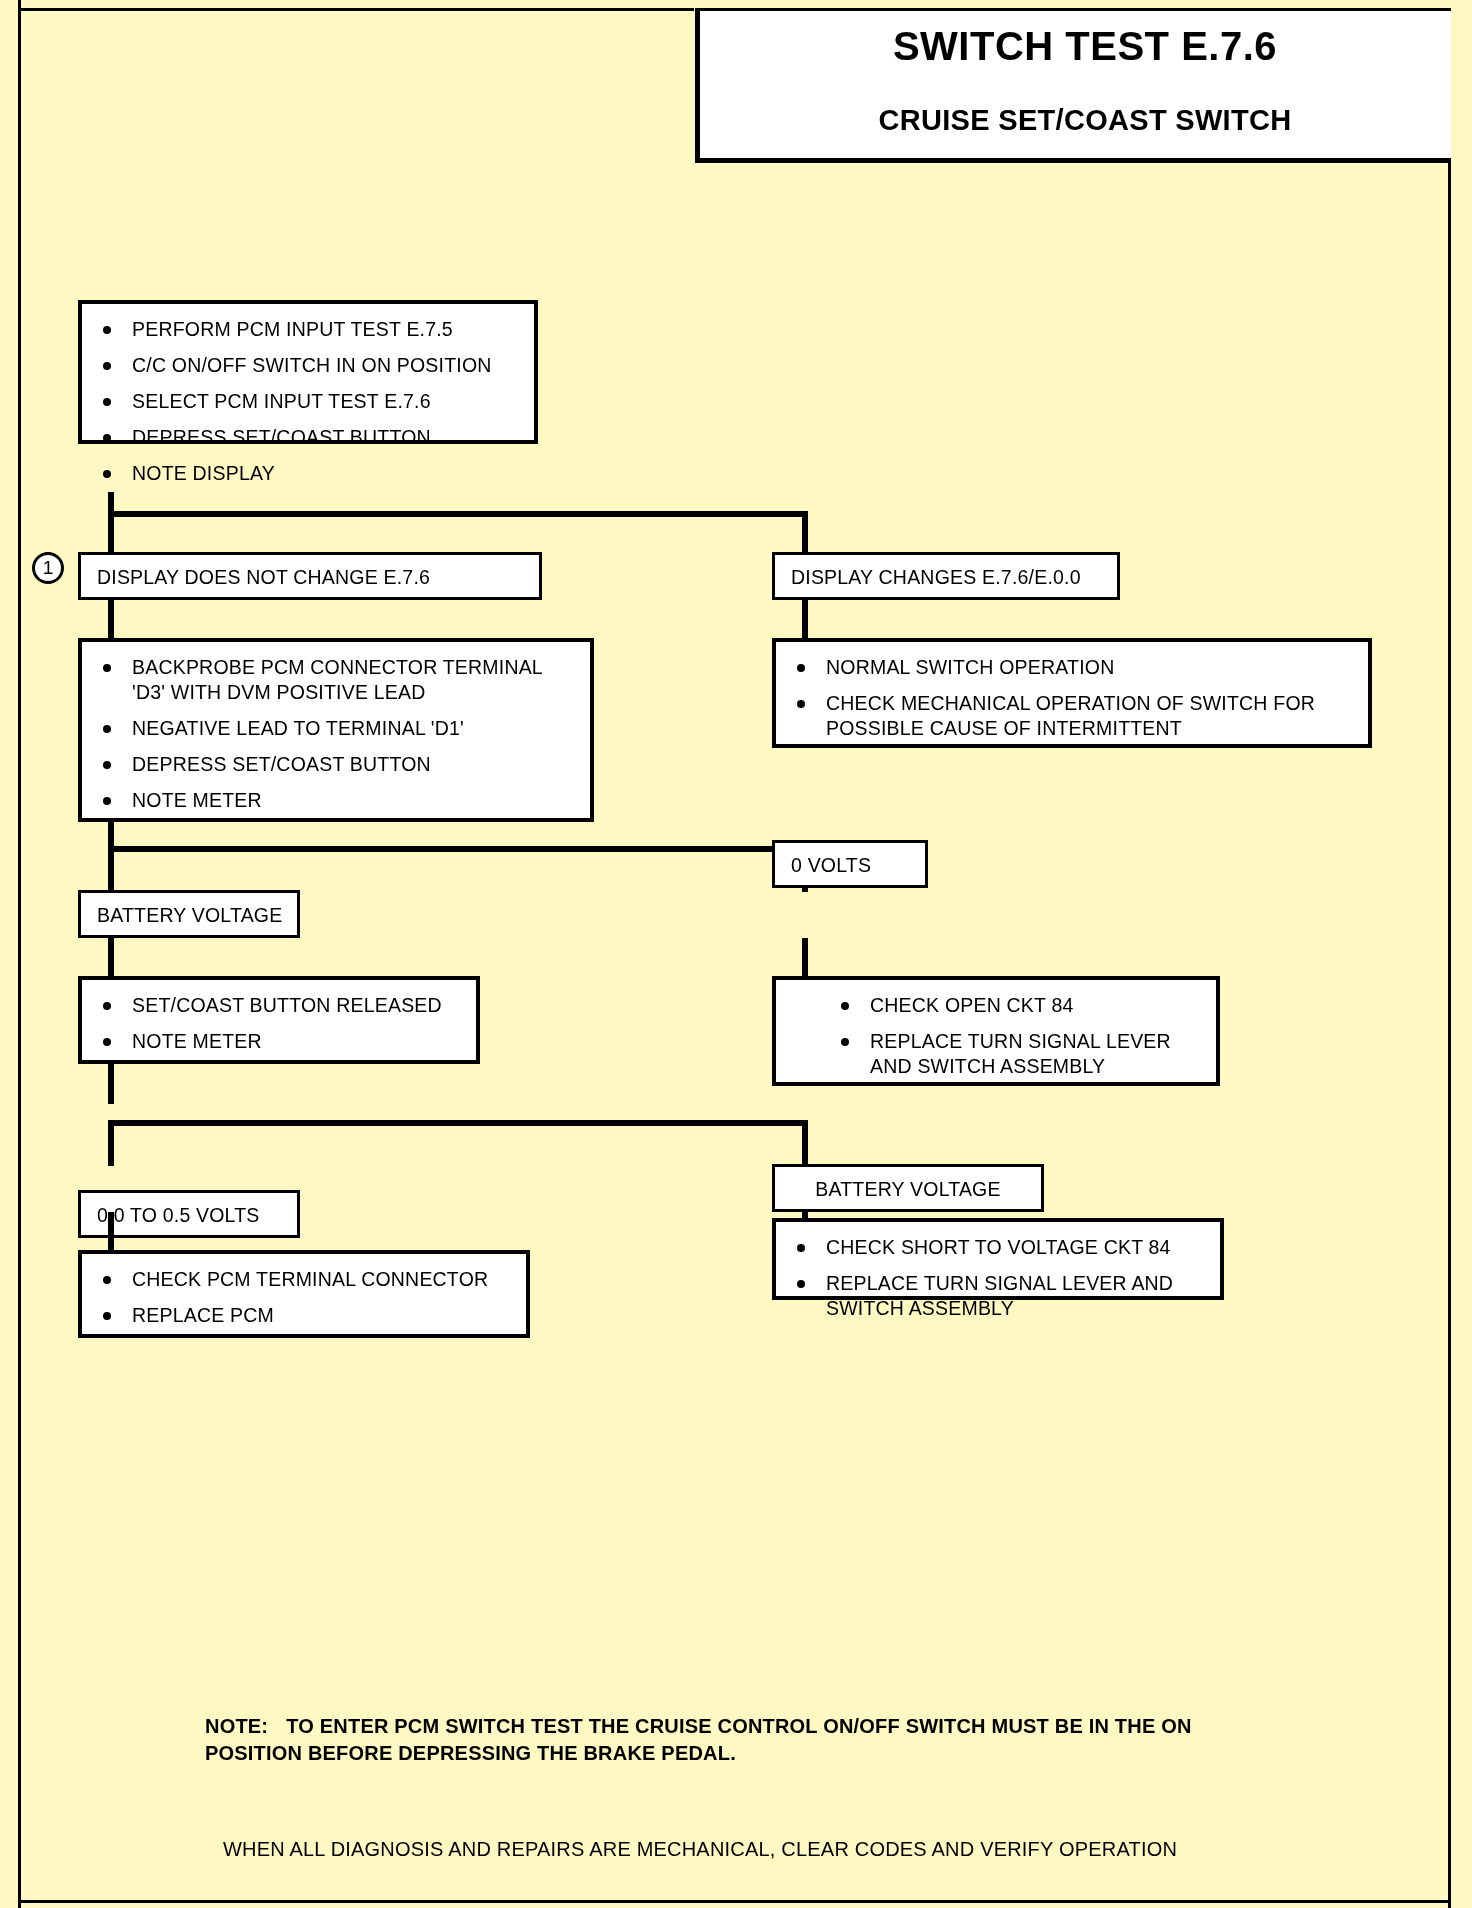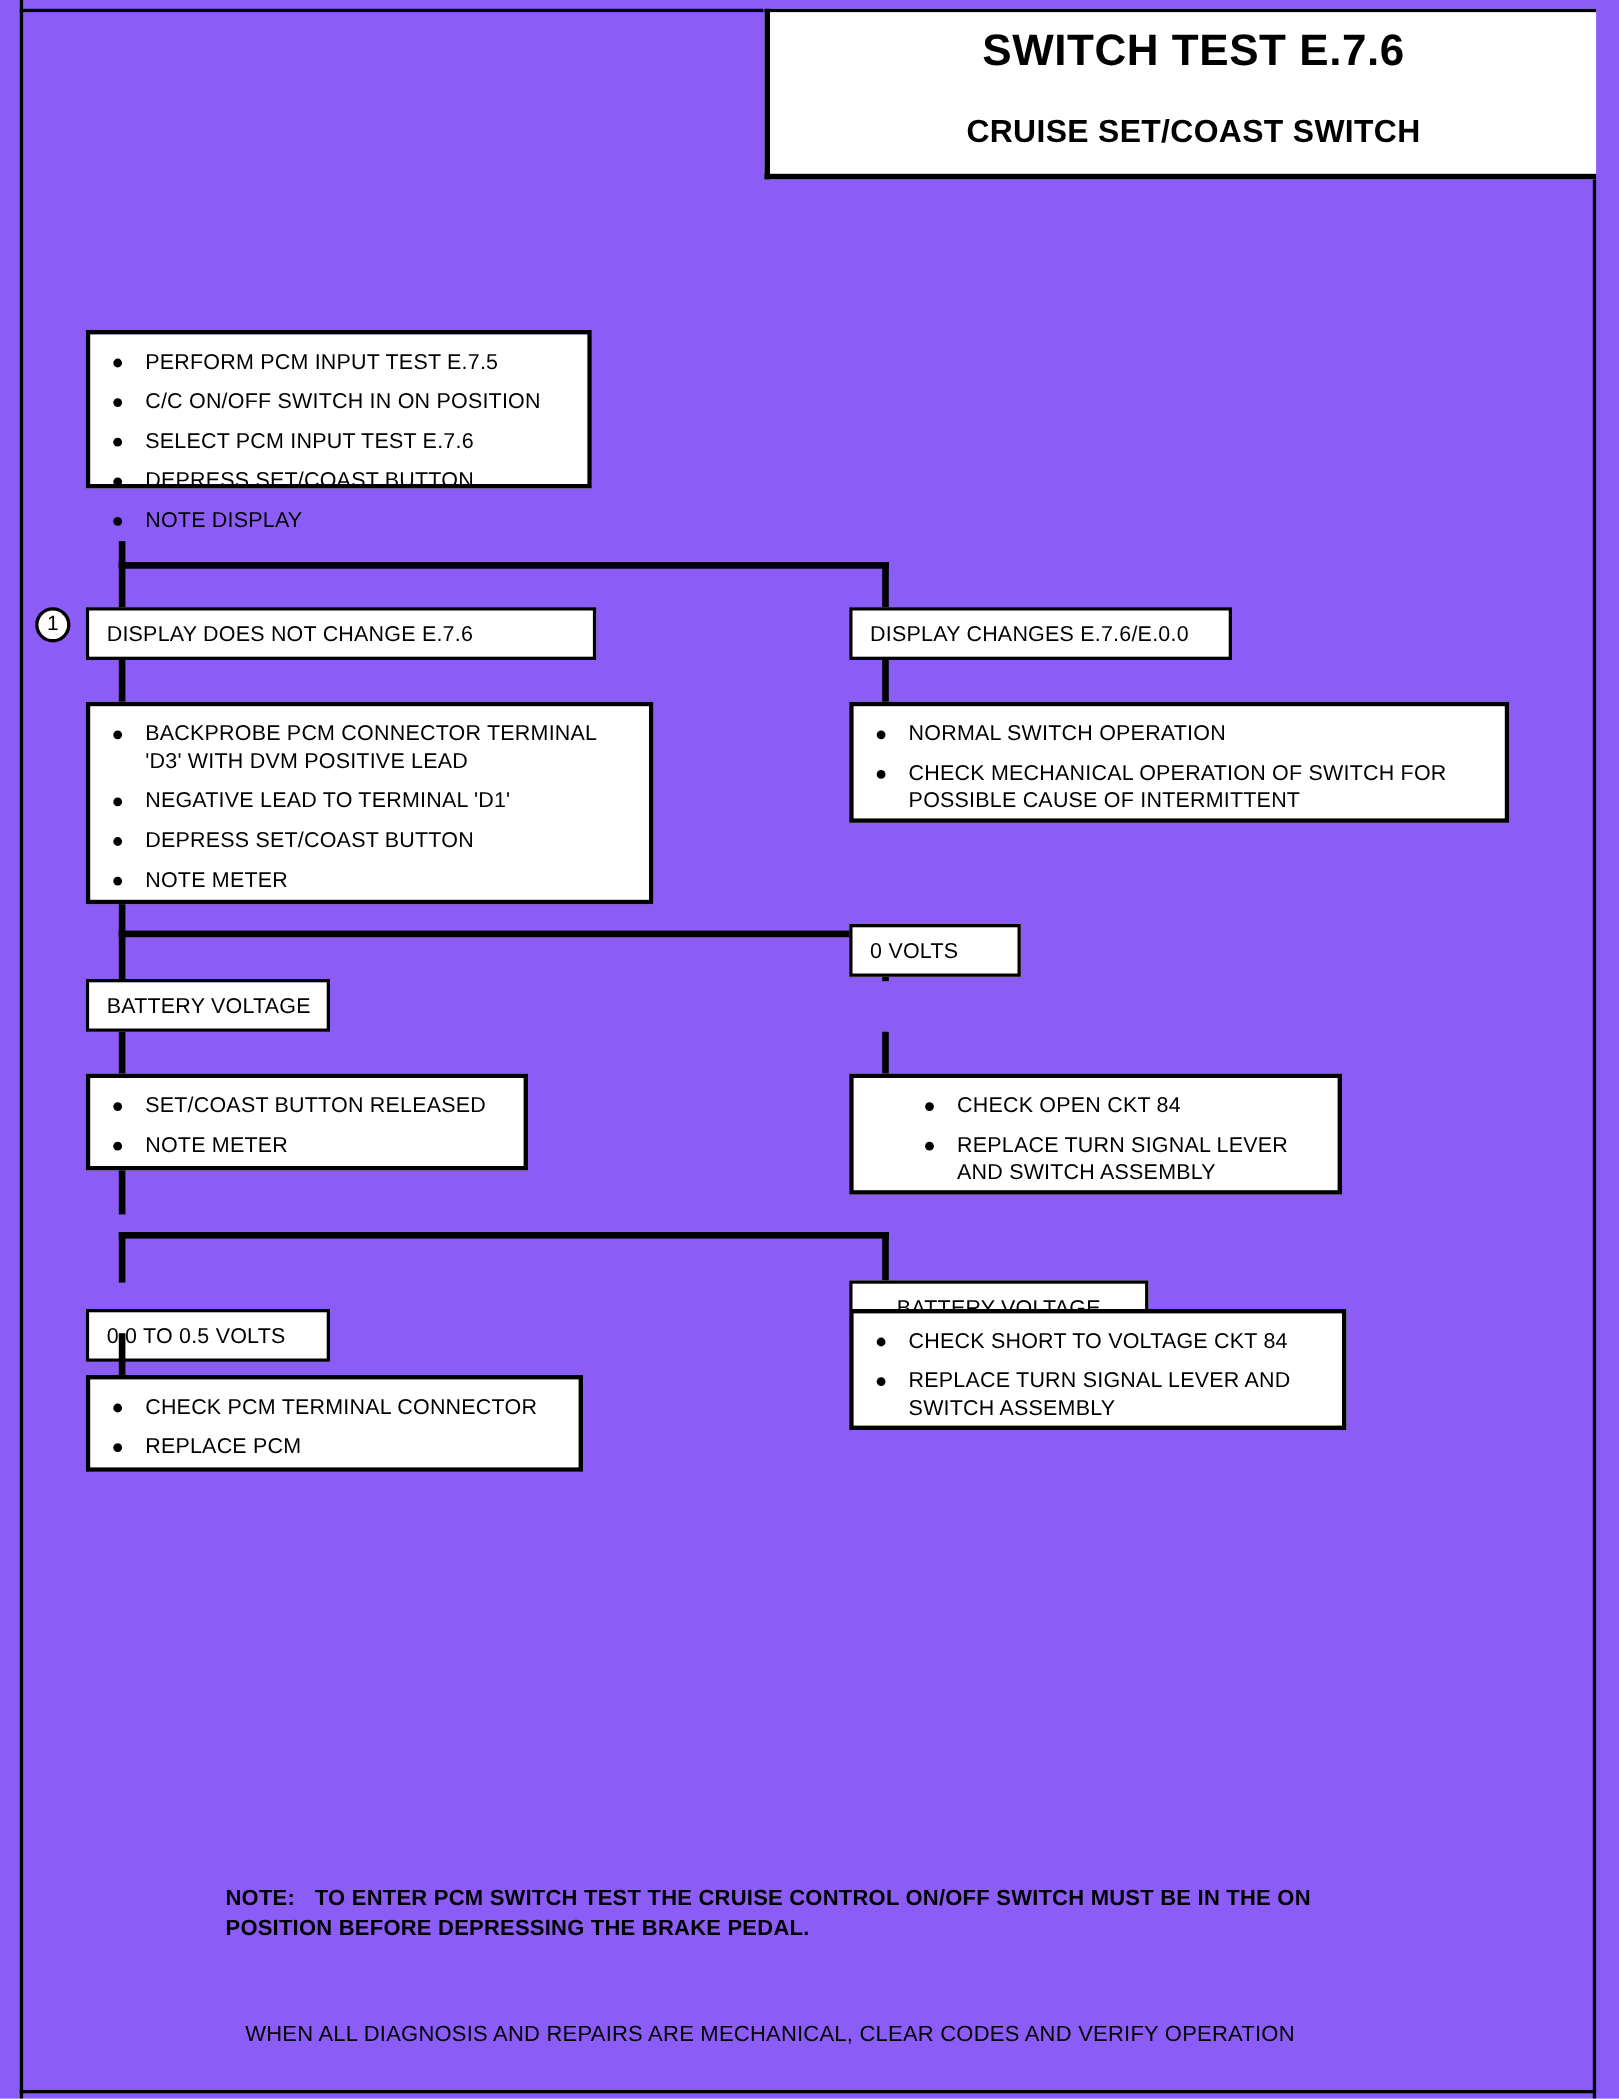--- a/index.html
+++ b/index.html
@@ -8,21 +8,21 @@
     background: #ffffff;
   }
   body {
     font-family: "Liberation Sans", sans-serif;
     color: #000000;
   }
   #page {
     position: relative;
     width: 1472px;
     height: 1908px;
-    background: #8b5cf6;
+    background: #fef9c3;
     overflow: hidden;
   }
 
   
   .frame-left {
     position: absolute;
     left: 18px; top: 0px;
     width: 3px; height: 1908px;
     background: #000;
   }
@@ -295,21 +295,21 @@
 
   <div class="box" style="left:78px; top:1250px; width:452px; height:88px;">
     <div class="bullets-wrap">
       <ul class="bullets">
         <li>CHECK PCM TERMINAL CONNECTOR</li>
         <li>REPLACE PCM</li>
       </ul>
     </div>
   </div>
 
-  <div class="box" style="left:772px; top:1190px; width:452px; height:110px;">
+  <div class="box" style="left:772px; top:1218px; width:452px; height:82px;">
     <div class="bullets-wrap">
       <ul class="bullets">
         <li>CHECK SHORT TO VOLTAGE CKT 84</li>
         <li>REPLACE TURN SIGNAL LEVER AND SWITCH ASSEMBLY</li>
       </ul>
     </div>
   </div>
 
   <div class="note-block">
     <span class="note-label">NOTE:</span><span>TO ENTER PCM SWITCH TEST THE CRUISE CONTROL ON/OFF SWITCH MUST BE IN THE ON POSITION BEFORE DEPRESSING THE BRAKE PEDAL.</span>

